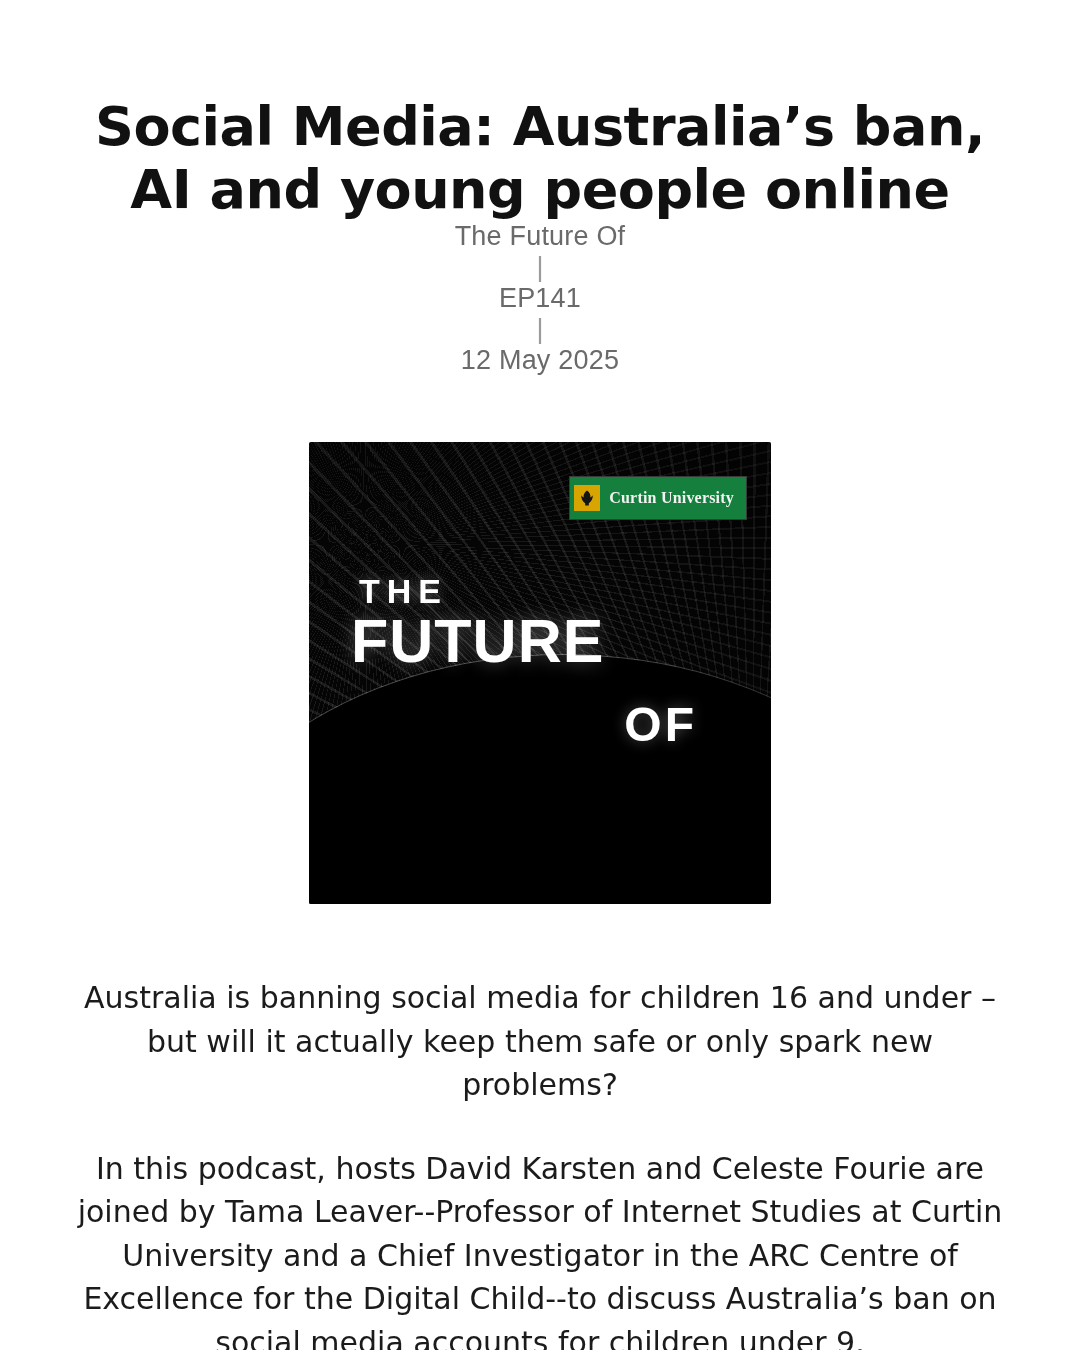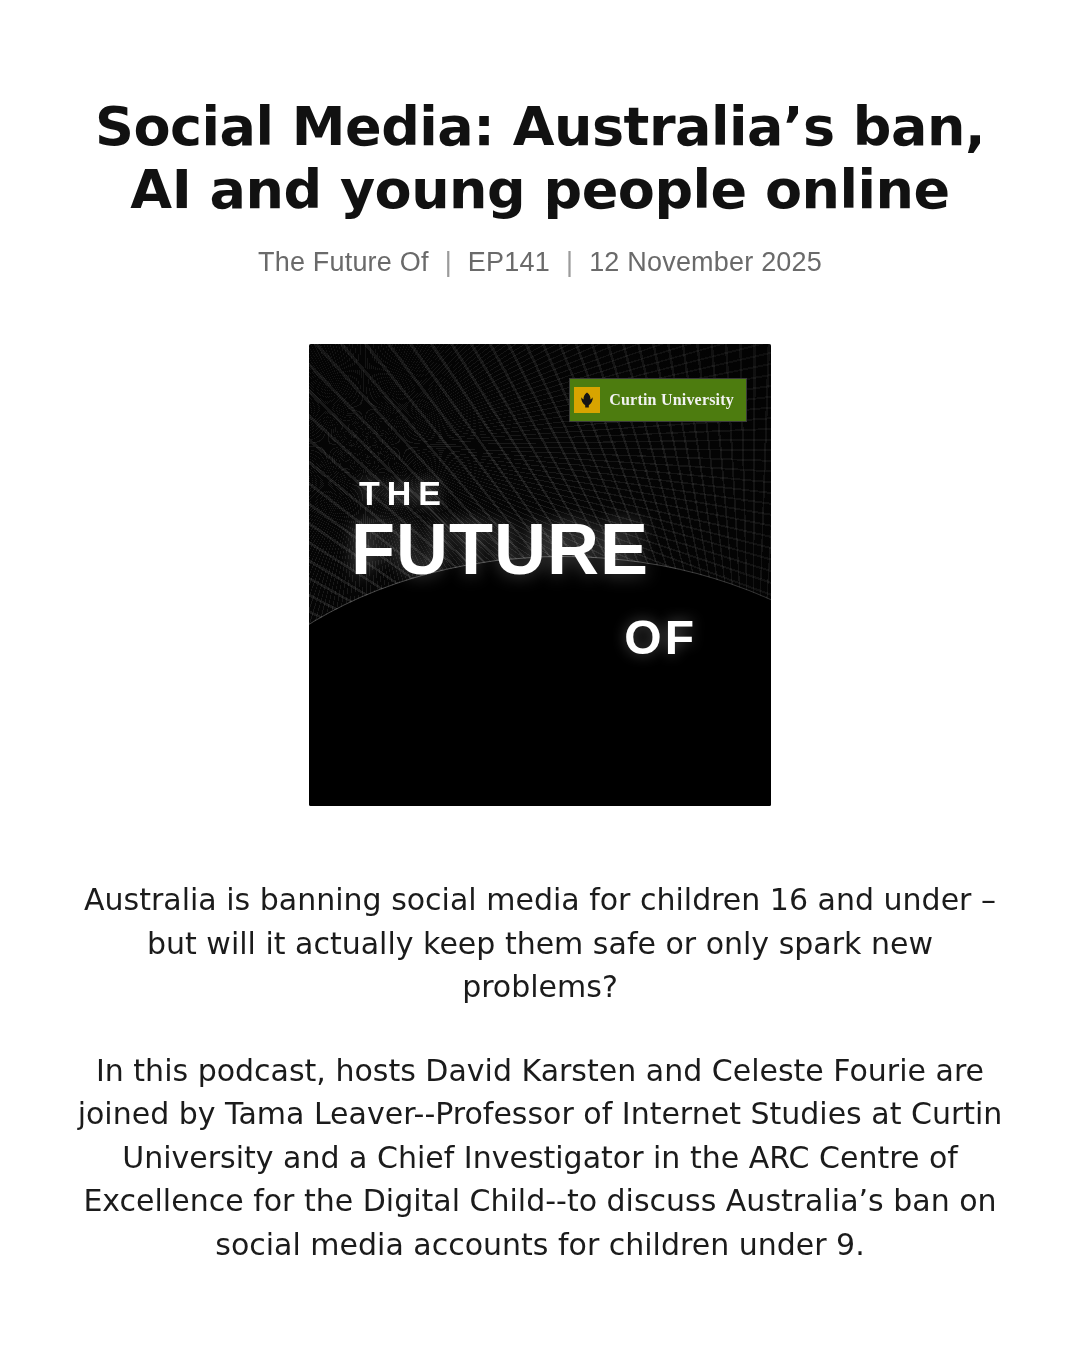--- a/index.html
+++ b/index.html
@@ -27,29 +27,29 @@
     margin: 96px 0 0 0;
     font-size: 54px;
     line-height: 1.16;
     font-weight: 700;
     letter-spacing: -0.5px;
     text-align: center;
     color: #111111;
     max-width: 930px;
   }
   .meta-line {
-    margin-top: 26px;
     font-size: 27px;
     color: #6a6a6a;
     font-family: "Liberation Sans", sans-serif;
     letter-spacing: 0.2px;
     display: flex;
     align-items: center;
     justify-content: center;
     gap: 0;
+    flex-direction: column;
   }
   .meta-sep {
     display: inline-block;
     padding: 0 16px;
     color: #9b9b9b;
   }
   .artwork-wrap {
     margin-top: 66px;
     width: 462px;
     height: 462px;
@@ -98,21 +98,21 @@
     background: radial-gradient(ellipse at 30% 45%, rgba(0,0,0,0) 30%, rgba(0,0,0,0.55) 100%);
     pointer-events: none;
   }
   .uni-badge {
     position: absolute;
     top: 34px;
     right: 24px;
     height: 34px;
     display: flex;
     align-items: center;
-    background: #4d7c0f;
+    background: #15803d;
     border: 1px solid #3a3a3a;
     padding: 4px 12px 4px 4px;
     gap: 9px;
   }
   .uni-mark {
     width: 26px;
     height: 26px;
     background: #d8a400;
     display: flex;
     align-items: center;
@@ -140,21 +140,21 @@
     font-size: 34px;
     letter-spacing: 7px;
     text-shadow: 0 0 14px rgba(255,255,255,0.35);
     margin-left: 8px;
   }
   .logo-future {
     margin-top: 2px;
     color: #ffffff;
     font-family: "Liberation Sans", sans-serif;
     font-weight: 700;
-    font-size: 72px;
+    font-size: 61px;
     line-height: 0.95;
     letter-spacing: 1px;
     text-shadow: 0 0 18px rgba(255,255,255,0.30);
   }
   .logo-of {
     margin-top: 26px;
     text-align: right;
     padding-right: 32px;
     color: #ffffff;
     font-family: "Liberation Sans", sans-serif;
@@ -184,21 +184,21 @@
 
 <div class="page">
 
   <h1 class="episode-title">Social Media: Australia’s ban, AI and young people online</h1>
 
   <div class="meta-line">
     <span>The Future Of</span>
     <span class="meta-sep">|</span>
     <span>EP141</span>
     <span class="meta-sep">|</span>
-    <span>12 November 2025</span>
+    <span>12 May 2025</span>
   </div>
 
   <div class="artwork-wrap">
     <div class="artwork">
       <div class="fan"></div>
       <div class="fan2"></div>
       <div class="swoosh"></div>
       <div class="vignette"></div>
 
       <div class="uni-badge">

